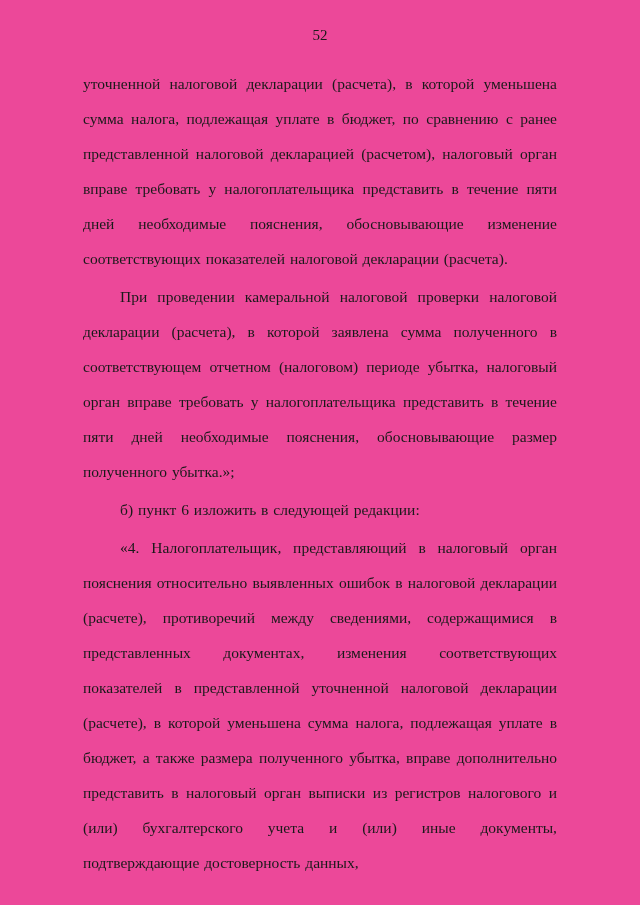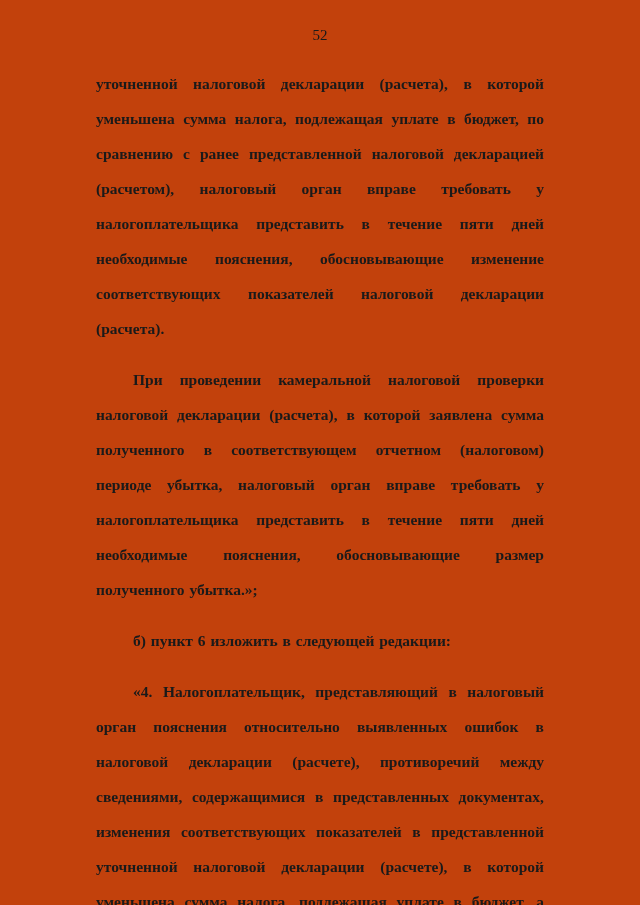--- a/index.html
+++ b/index.html
@@ -12,39 +12,38 @@
     height: 905px;
     font-family: "Liberation Serif", "DejaVu Serif", serif;
     color: #1a1a1a;
     overflow: hidden;
   }
   .page {
     box-sizing: border-box;
     width: 640px;
     height: 905px;
     padding: 26px 80px 0 80px;
-    background: #c2410c;
+    background: #ec4899;
     position: relative;
   }
   .page-number {
     text-align: center;
     font-size: 15px;
     line-height: 18px;
     margin: 0 0 22px 0;
     color: #1a1a1a;
   }
   .content p.para {
-    margin: 16px;
+    margin: 3px;
     font-size: 15.5px;
     line-height: 35px;
     text-align: justify;
     text-align-last: left;
     word-spacing: 1px;
     color: #1a1a1a;
-    font-weight: bold;
   }
   .content p.para.indent {
     text-indent: 37px;
   }
 </style>
 </head>
 <body>
 
 <div class="page">
   <div class="page-number">52</div>

